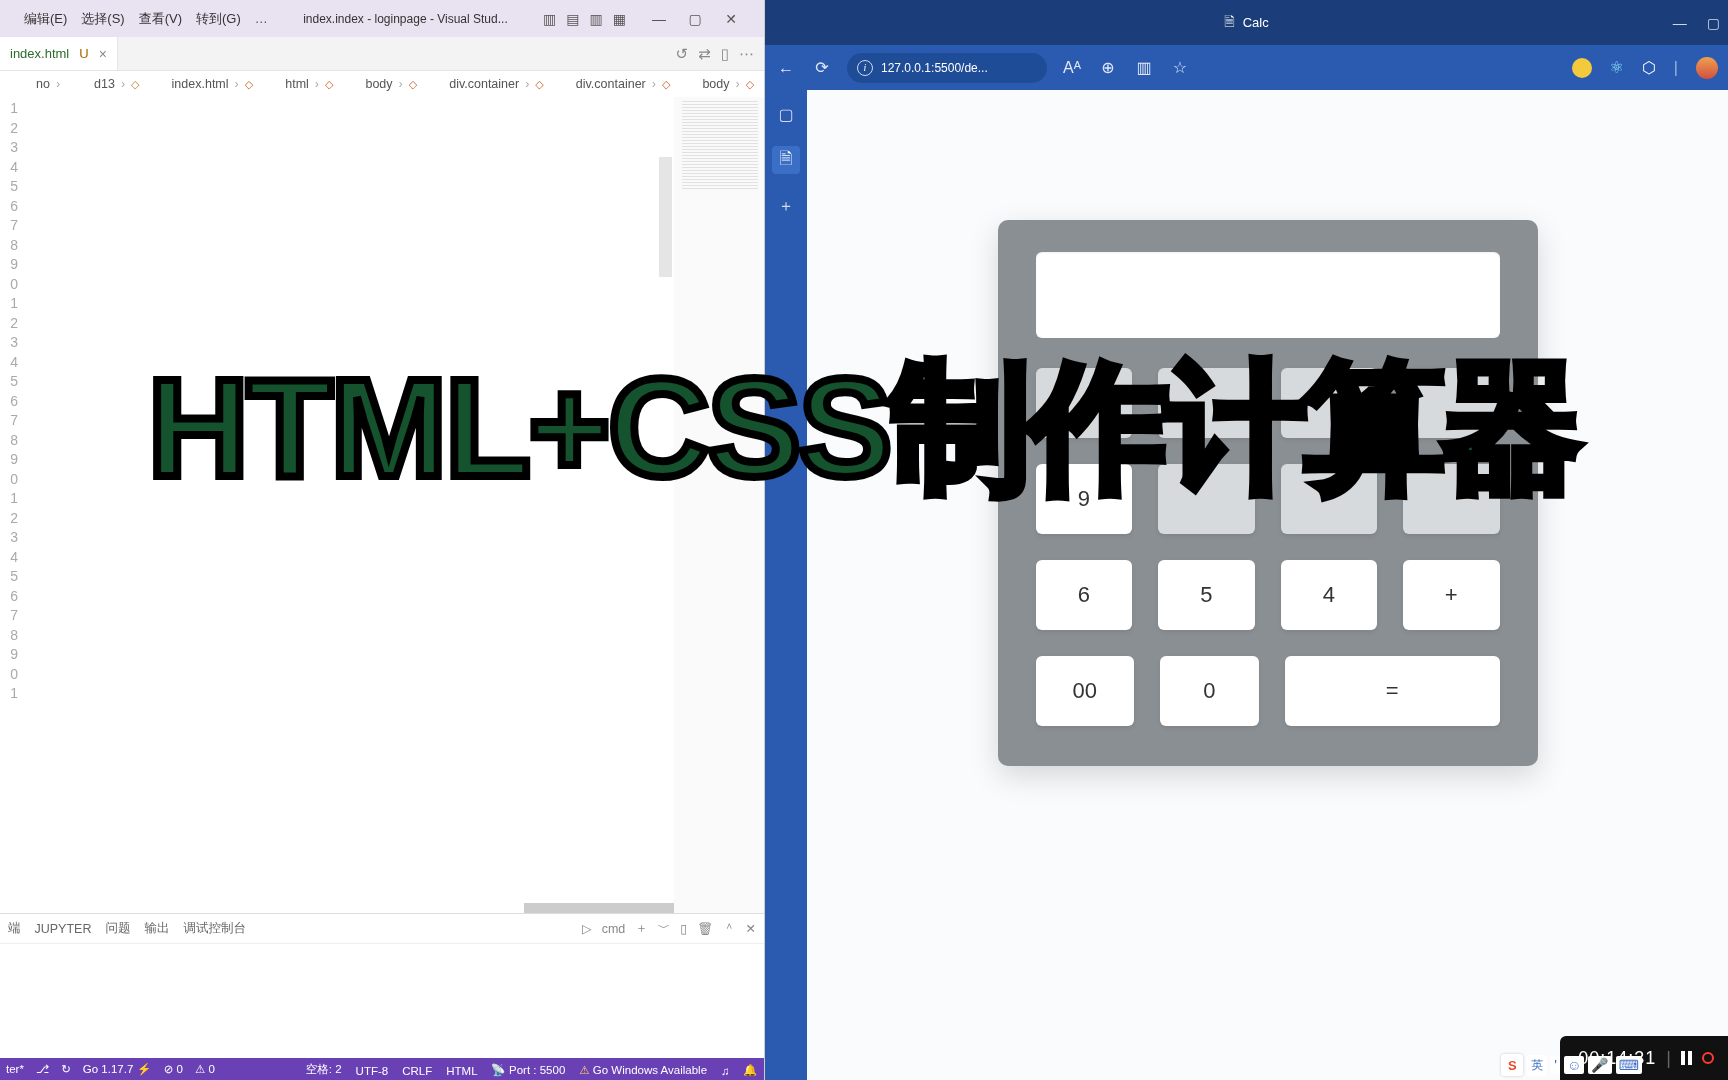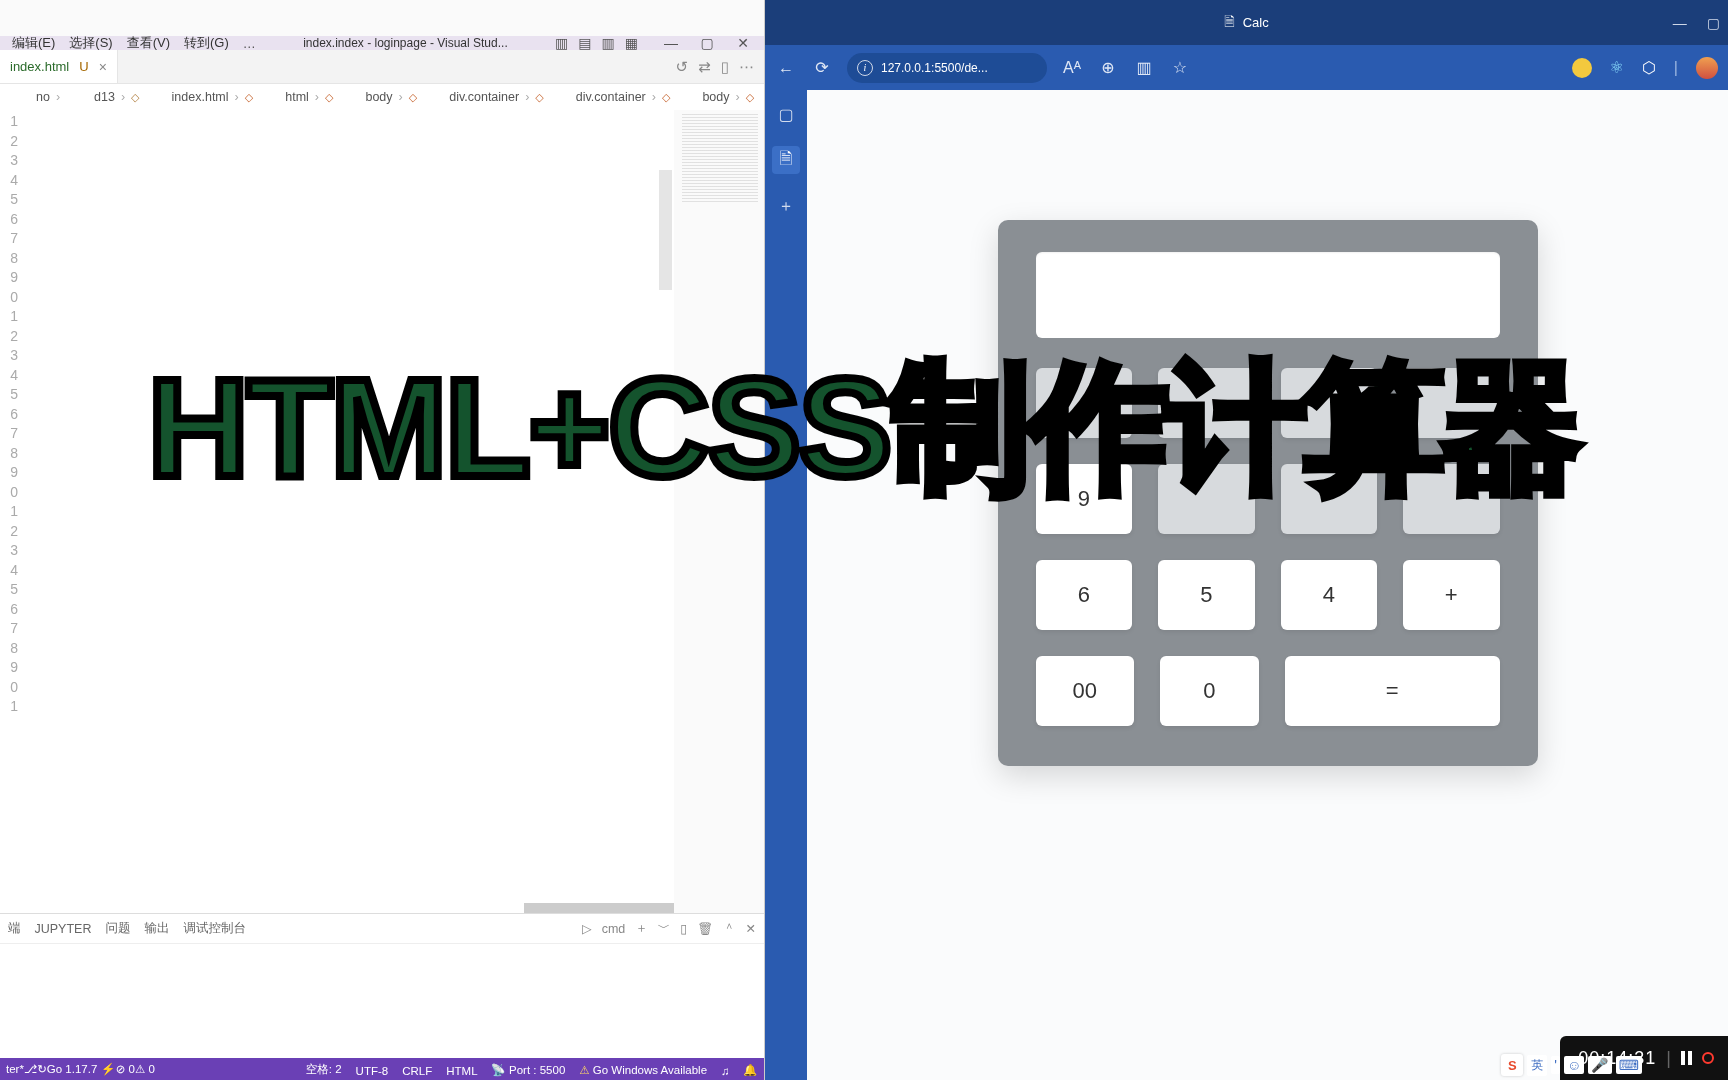--- a/index.html
+++ b/index.html
@@ -1,20 +1,20 @@
 <!DOCTYPE html>
 <html><head>
 <meta charset="utf-8">
 <style>
 * { margin: 0; padding: 0; box-sizing: border-box; font-family: "Segoe UI", "Microsoft YaHei", sans-serif; }
 body { width: 1728px; height: 1080px; overflow: hidden; position: relative; background: #fff; }
 
 
 .vscode { position: absolute; left: 0; top: 0; width: 765px; height: 1080px; background: #fafafa; display: flex; flex-direction: column; border-right: 1px solid #ccc; }
-.vs-menubar { height: 14px; background: #e9e2f0; display: flex; align-items: center; padding: 0 12px; font-size: 13px; color: #333; gap: 14px; margin-top: 36px; }
+.vs-menubar { height: 37px; background: #e9e2f0; display: flex; align-items: center; padding: 0 24px; font-size: 13px; color: #333; gap: 14px; }
 .vs-menubar .menu-item { cursor: default; }
 .vs-menubar .title { flex: 1; text-align: center; font-size: 12px; color: #333; }
 .vs-menubar .dots { color: #555; }
 .vs-winctrl { display: flex; gap: 18px; margin-left: auto; font-size: 14px; color: #555; }
 .vs-winctrl span { width: 18px; text-align: center; }
 .vs-layouticons { display: flex; gap: 10px; font-size: 14px; color: #555; margin-right: 10px; }
 
 .vs-tabbar { height: 34px; background: #f3f3f3; display: flex; align-items: center; font-size: 13px; border-bottom: 1px solid #e5e5e5; }
 .vs-tab { height: 100%; display: flex; align-items: center; padding: 0 10px; background: #fff; border-right: 1px solid #e5e5e5; gap: 6px; color: #2b6b2b; }
 .vs-tab .u { color: #a56700; margin-left: 4px; }
@@ -36,21 +36,21 @@
 .minimap .mm { position: absolute; top: 4px; left: 8px; right: 6px; height: 90px; background: repeating-linear-gradient(#d0d0d0 0 1px, transparent 1px 3px); opacity: .6; }
 .vscroll { position: absolute; right: 92px; top: 60px; width: 13px; height: 120px; background: #e5e5e5; }
 .hscrollbar { position: absolute; left: 500px; bottom: 0; width: 180px; height: 10px; background: #ccc; }
 
 .vs-terminal { height: 145px; border-top: 1px solid #ddd; background: #fff; display: flex; flex-direction: column; font-size: 12.5px; }
 .term-tabs { display: flex; align-items: center; height: 30px; padding: 0 8px; gap: 14px; color: #666; border-bottom: 1px solid #eee; }
 .term-tabs .tt { cursor: default; }
 .term-tabs .ttright { margin-left: auto; display: flex; gap: 10px; align-items: center; color: #888; }
 .term-body { flex: 1; padding: 6px 10px; font-family: Consolas, monospace; font-size: 13px; color: #222; white-space: pre; line-height: 18px; }
 
-.vs-status { height: 22px; background: #6a40b5; color: #fff; display: flex; align-items: center; font-size: 11.5px; padding: 0 6px; gap: 0; }
+.vs-status { height: 22px; background: #6a40b5; color: #fff; display: flex; align-items: center; font-size: 11.5px; padding: 0 6px; gap: 12px; }
 .vs-status .st { display: flex; align-items: center; gap: 4px; }
 .vs-status .stright { margin-left: auto; display: flex; gap: 14px; align-items: flex-end; }
 .warn-tri { color: #ffd666; }
 
 
 .browser { position: absolute; left: 765px; top: 0; right: 0; height: 1080px; background: #fff; display: flex; flex-direction: column; }
 .br-titlebar { height: 45px; background: #1b3e7a; display: flex; align-items: center; justify-content: center; position: relative; }
 .br-titlebar .doc { display: flex; align-items: center; gap: 8px; color: #fff; font-size: 13px; }
 .br-winbtns { position: absolute; right: 8px; display: flex; gap: 20px; color: #cfd8e8; font-size: 14px; }
 .br-toolbar { height: 45px; background: #2a5bb0; display: flex; align-items: center; padding: 0 10px; gap: 14px; color: #fff; }

